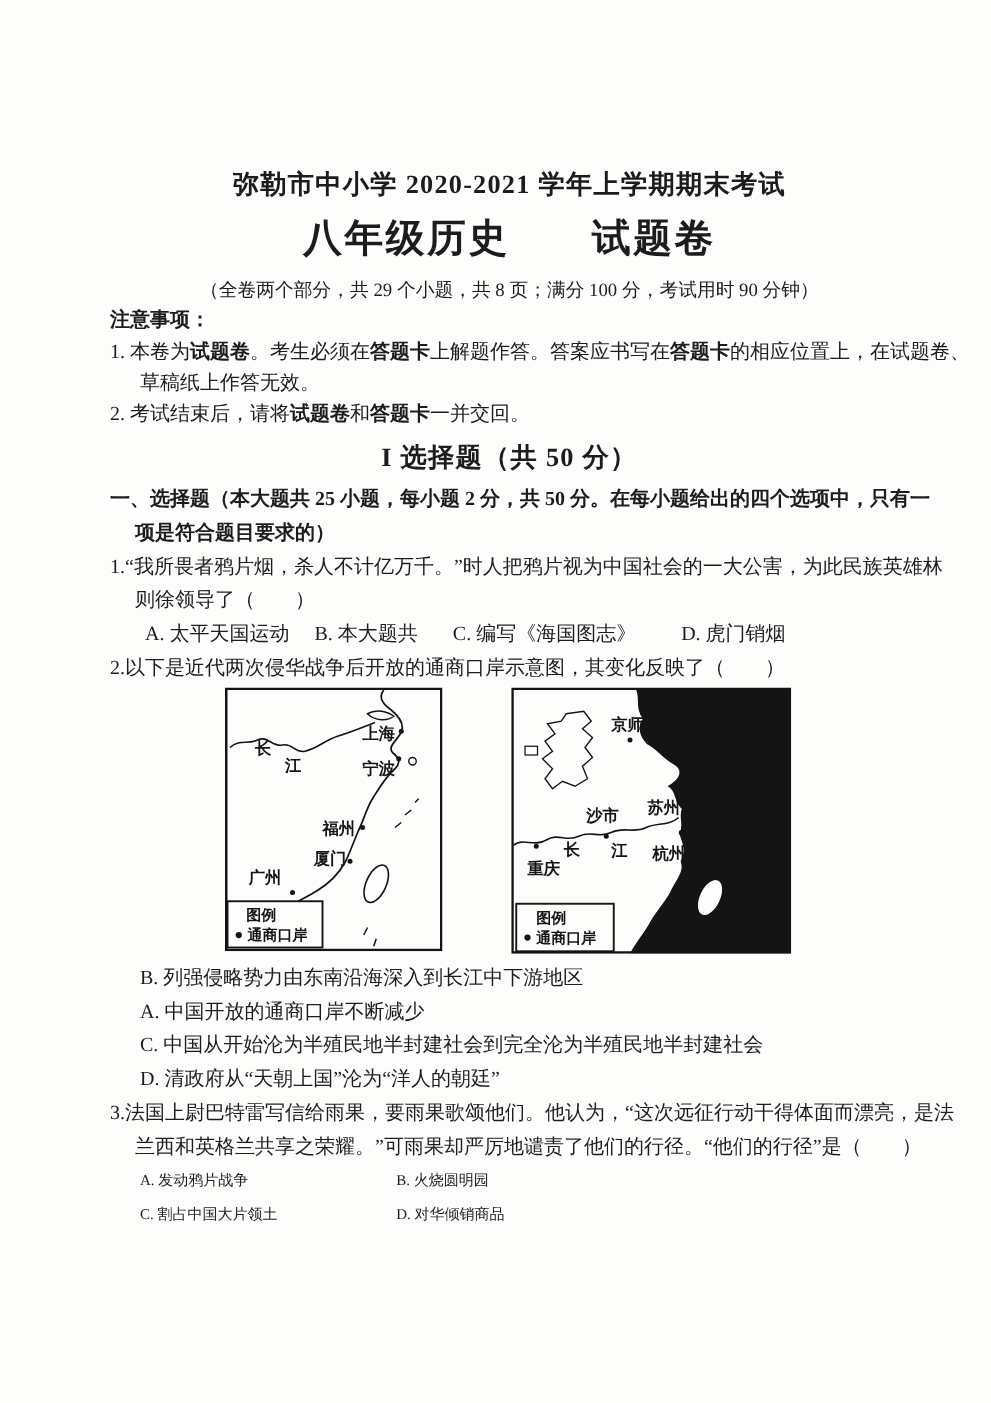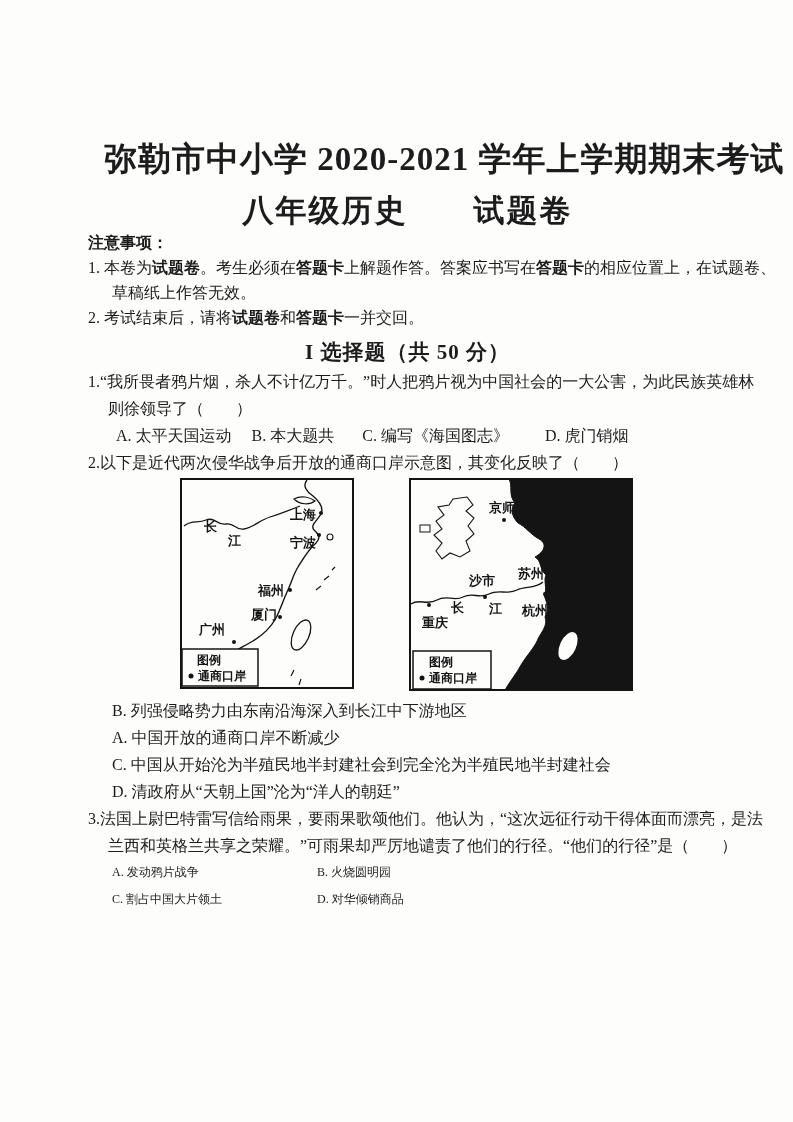--- a/index.html
+++ b/index.html
@@ -8,21 +8,21 @@
     width:793px;height:1122px;
     background:#fdfdfc;
     color:#1c1c1c;
     font-family:"Liberation Serif","DejaVu Serif",serif;
     box-sizing:border-box;
     padding:126px 66px 0 88px;
     overflow:hidden;
   }
   .t-center{text-align:center;}
   .nowrap{white-space:nowrap;}
-  .title{font-size:33px;font-weight:bold;margin:16px;line-height:34px;letter-spacing:1px;}
+  .title{font-size:21px;font-weight:bold;margin:4px;line-height:34px;letter-spacing:1px;}
   .subtitle{font-size:31px;font-weight:bold;margin:8px 0 0;line-height:38px;letter-spacing:2px;}
   .info{font-size:15px;line-height:22px;margin-top:12px;}
   .notices{font-size:16px;line-height:25px;}
   .notice-head{font-weight:bold;}
   .cont-indent{padding-left:24px;}
   .sec-head{font-size:21px;font-weight:bold;text-align:center;margin-top:6px;line-height:32px;letter-spacing:1px;}
   .intro{font-weight:bold;font-size:16px;line-height:27px;margin-top:4px;}
   .qline{font-size:16px;line-height:27px;}
   .q-indent{padding-left:20px;}
   .opt-inline{padding-left:28px;font-size:16px;line-height:27px;}
@@ -38,30 +38,35 @@
   .map-label{font-size:13px;}
   .legend-label{font-size:12px;}
 </style>
 </head>
 <body>
 
 <div class="page">
 
   <h1 class="title t-center nowrap">弥勒市中小学 2020-2021 学年上学期期末考试</h1>
   <h2 class="subtitle t-center nowrap">八年级历史　　试题卷</h2>
+  <div class="info t-center nowrap">（全卷两个部分，共 29 个小题，共 8 页；满分 100 分，考试用时 90 分钟）</div>
 
   <div class="notices">
     <div class="notice-head">注意事项：</div>
     <div class="nowrap"><span>1. 本卷为</span><span style="font-weight: bold;">试题卷</span><span>。考生必须在</span><span style="font-weight: bold;">答题卡</span><span>上解题作答。答案应书写在</span><span style="font-weight: bold;">答题卡</span><span>的相应位置上，在试题卷、</span></div>
     <div class="nowrap cont-indent"><span>草稿纸上作答无效。</span></div>
     <div class="nowrap"><span>2. 考试结束后，请将</span><span style="font-weight: bold;">试题卷</span><span>和</span><span style="font-weight: bold;">答题卡</span><span>一并交回。</span></div>
   </div>
 
   <div class="sec-head nowrap">I 选择题（共 50 分）</div>
 
+  <div class="intro">
+    <div class="nowrap">一、选择题（本大题共 25 小题，每小题 2 分，共 50 分。在每小题给出的四个选项中，只有一</div>
+    <div class="nowrap q-indent">项是符合题目要求的）</div>
+  </div>
 
   <div class="question">
     <div class="qline nowrap">1.“我所畏者鸦片烟，杀人不计亿万千。”时人把鸦片视为中国社会的一大公害，为此民族英雄林</div>
     <div class="qline nowrap q-indent">则徐领导了（　　）</div>
     <div class="opt-inline nowrap">
       <span class="o1">A. 太平天国运动</span><span class="o2">B. 本大题共</span><span class="o3">C. 编写《海国图志》</span><span>D. 虎门销烟</span>
     </div>
   </div>
 
   <div class="question">

